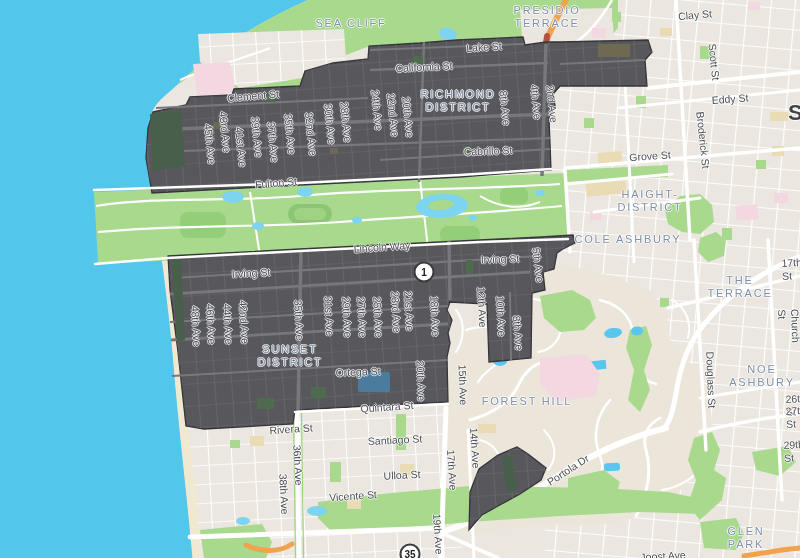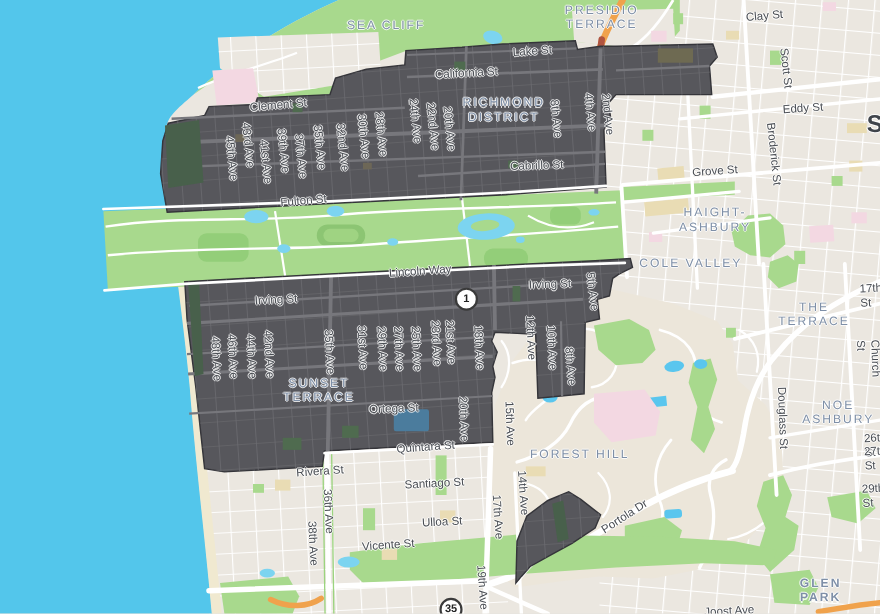--- a/index.html
+++ b/index.html
@@ -311,25 +311,25 @@
       <div class="lbl street" style="left: 452px; top: 470px; --r: 86deg;">17th Ave</div>
       <div class="lbl street" style="left: 438px; top: 534px; --r: 86deg;">19th Ave</div>
       <div class="lbl street" style="left: 298px; top: 465px; --r: 87deg;">36th Ave</div>
       <div class="lbl street" style="left: 284px; top: 494px; --r: 87deg;">38th Ave</div>
       <div class="lbl district" style="left: 351px; top: 24px; --r: 0deg;">SEA CLIFF</div>
       <div class="lbl district" style="left: 547px; top: 17px; --r: 0deg;">PRESIDIO
 TERRACE</div>
       <div class="lbl district" style="left: 458px; top: 101px; --r: 0deg;">RICHMOND
 DISTRICT</div>
       <div class="lbl district" style="left: 650px; top: 201px; --r: 0deg;">HAIGHT-
-ASHBURY</div>
-      <div class="lbl district" style="left: 628px; top: 240px; --r: 0deg;">COLE VALLEY</div>
+DISTRICT</div>
+      <div class="lbl district" style="left: 628px; top: 240px; --r: 0deg;">COLE ASHBURY</div>
       <div class="lbl district" style="left: 740px; top: 287px; --r: 0deg;">THE TERRACE</div>
       <div class="lbl district" style="left: 762px; top: 376px; --r: 0deg;">NOE ASHBURY</div>
       <div class="lbl district" style="left: 290px; top: 356px; --r: 0deg;">SUNSET
-TERRACE</div>
-      <div class="lbl district" style="left: 527px; top: 414px; --r: 0deg;">FOREST HILL</div>
-      <div class="lbl district" style="left: 746px; top: 538px; font-weight: bold; --r: 0deg;">GLEN PARK</div>
+DISTRICT</div>
+      <div class="lbl district" style="left: 527px; top: 402px; --r: 0deg;">FOREST HILL</div>
+      <div class="lbl district" style="left: 746px; top: 538px; --r: 0deg;">GLEN PARK</div>
       <div class="lbl city" style="left: 796px; top: 113px; --r: 0deg;">S</div>
       <div class="shield" style="left: 424px; top: 272px;">1</div>
       <div class="shield" style="left: 410px; top: 554px;">35</div>
     </div>
 </div>
 
 </body></html>

